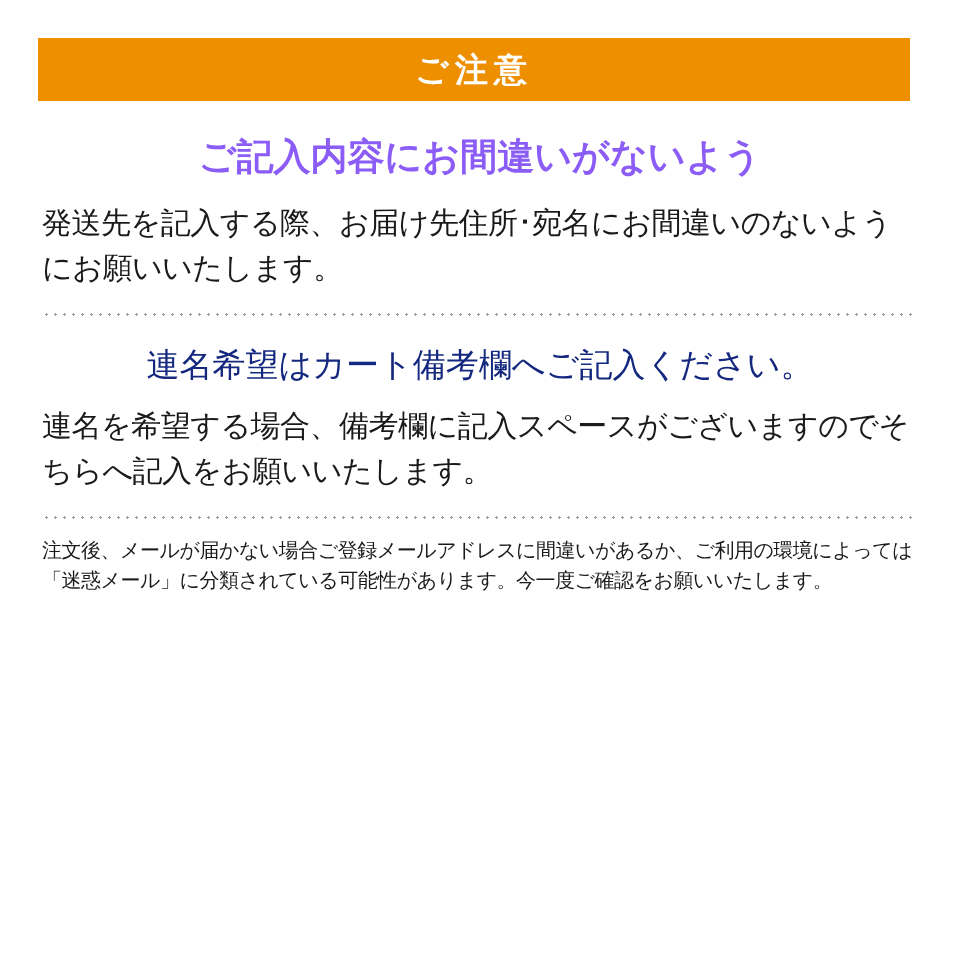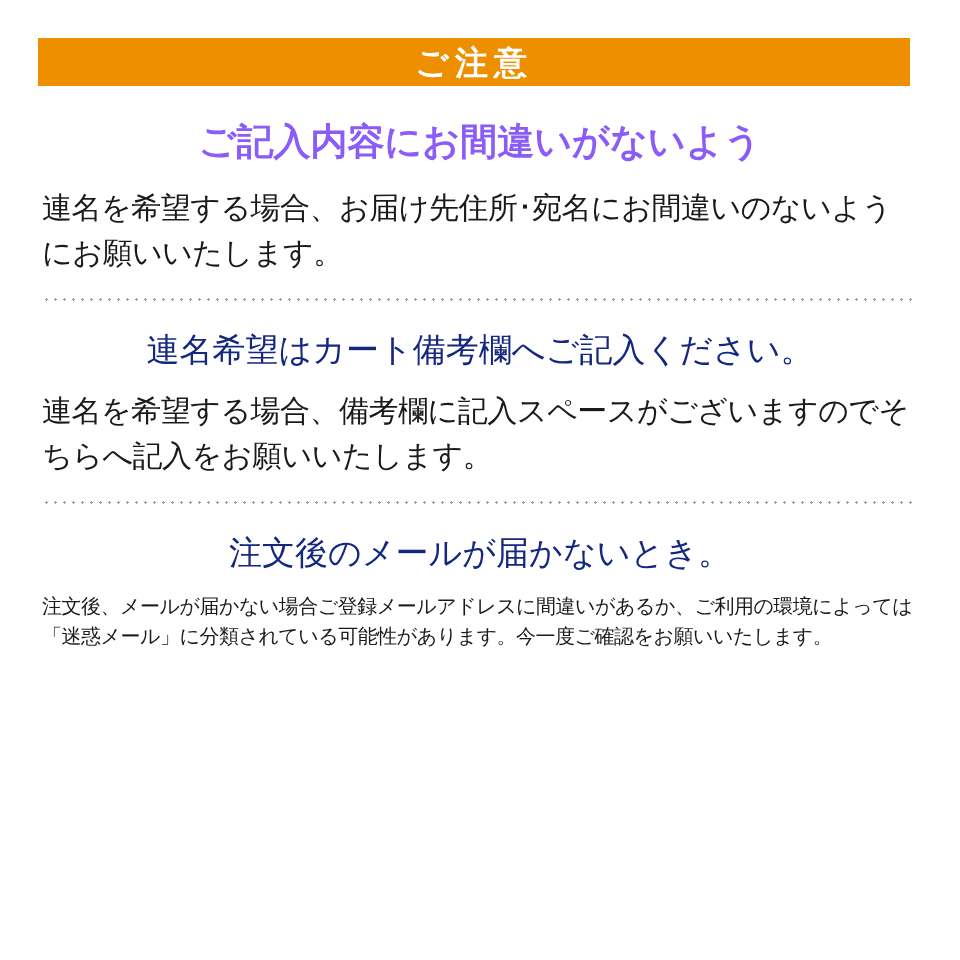--- a/index.html
+++ b/index.html
@@ -17,21 +17,21 @@
     position: relative;
     width: 960px;
     height: 960px;
     box-sizing: border-box;
     padding: 0;
   }
   
   .banner {
     margin: 38px 50px 0 38px;
     background: #ee8f00;
-    height: 48px;
+    height: 63px;
     display: flex;
     align-items: center;
     justify-content: center;
   }
   .banner-title {
     color: #ffffff;
     font-size: 33px;
     font-weight: bold;
     letter-spacing: 6px;
     line-height: 1;
@@ -97,29 +97,28 @@
   <div class="banner">
     <div class="banner-title">ご注意</div>
   </div>
 
   <div class="content">
 
     <div class="section">
       <div class="heading-center">
         <span>ご記入内容にお間違いがないよう</span>
       </div>
-      <div class="body-text">連名を希望する場合、お届け先住所･宛名にお間違いのないようにお願いいたします。</div>
+      <div class="body-text">発送先を記入する際、お届け先住所･宛名にお間違いのないようにお願いいたします。</div>
       <div class="divider"></div>
     </div>
 
     <div class="section">
       <div class="heading-sub">連名希望はカート備考欄へご記入ください。</div>
       <div class="body-text">連名を希望する場合、備考欄に記入スペースがございますのでそちらへ記入をお願いいたします。</div>
       <div class="divider"></div>
     </div>
 
     <div class="section">
-      <div class="heading-sub">注文後のメールが届かないとき。</div>
       <div class="body-text small">注文後、メールが届かない場合ご登録メールアドレスに間違いがあるか、ご利用の環境によっては「迷惑メール」に分類されている可能性があります。今一度ご確認をお願いいたします。</div>
     </div>
 
   </div>
 </div>
 
 </body></html>

